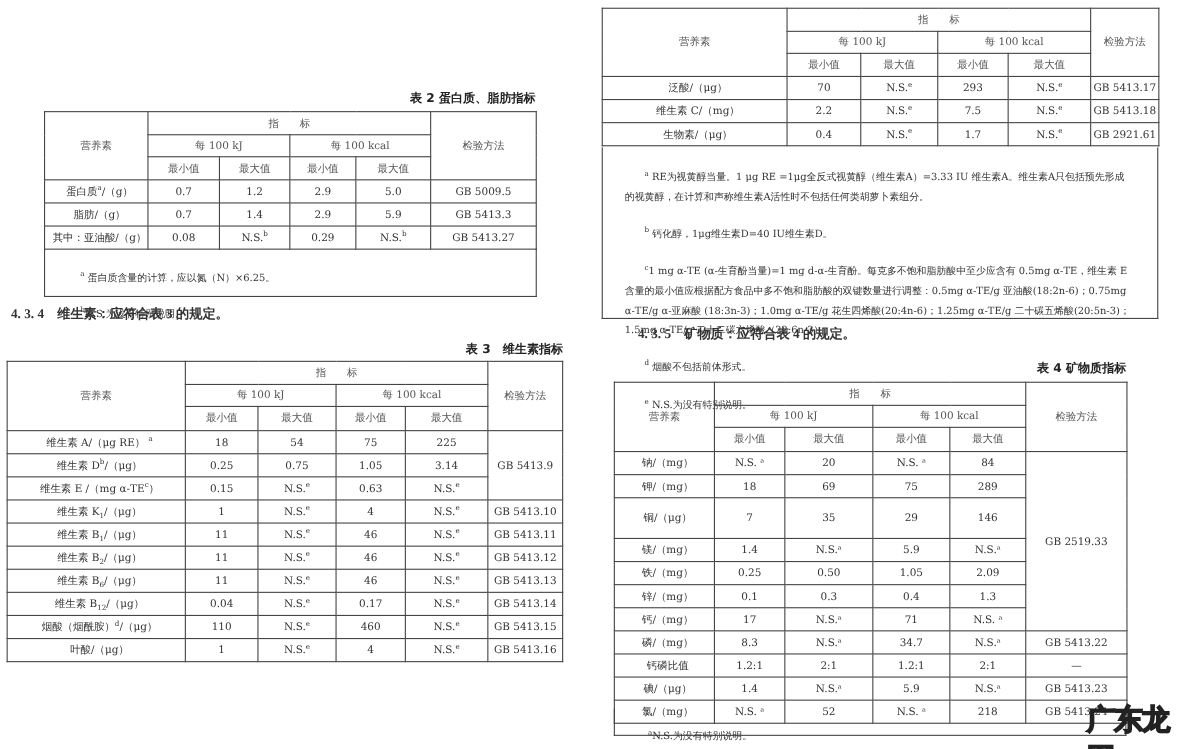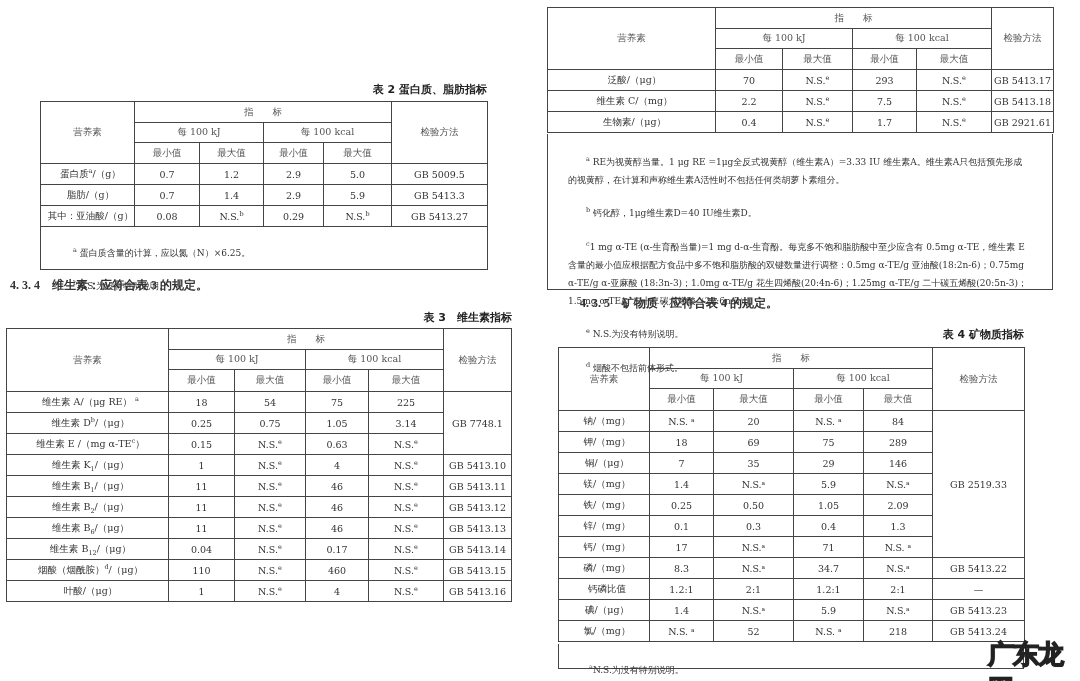--- a/index.html
+++ b/index.html
@@ -116,21 +116,21 @@
     <td class="hdr">最小值</td>
     <td class="hdr">最大值</td>
   </tr>
 
   <tr style="height:21px">
     <td class="name"><span>维生素 A/（μg RE）</span> <sup>a</sup></td>
     <td>18</td>
     <td>54</td>
     <td>75</td>
     <td>225</td>
-    <td rowspan="3">GB 7748.1</td>
+    <td rowspan="3">GB 5413.9</td>
   </tr>
 
   <tr style="height:21px">
     <td class="name"><span>维生素 D</span><sup>b</sup><span>/（μg）</span></td>
     <td>0.25</td>
     <td>0.75</td>
     <td>1.05</td>
     <td>3.14</td>
   </tr>
 
@@ -255,22 +255,22 @@
     <td>1.7</td>
     <td><span>N.S.</span><sup>e</sup></td>
     <td>GB 2921.61</td>
   </tr>
 </tbody>
   </table>
 <div class="notes" style="left:547px; top:134px; width:506px; height:156px; padding:5px 8px 0 6px; white-space:normal;">
   <p class="indent" style="line-height:18px;"><sup>a</sup> <span>RE为视黄醇当量。1 μg RE =1μg全反式视黄醇（维生素A）=3.33 IU 维生素A。维生素A只包括预先形成的视黄醇，在计算和声称维生素A活性时不包括任何类胡萝卜素组分。</span></p>
   <p class="indent" style="line-height:21px;"><sup>b</sup> <span>钙化醇，1μg维生素D=40 IU维生素D。</span></p>
   <p class="indent" style="line-height:18px;"><sup>c</sup><span>1 mg α-TE (α-生育酚当量)=1 mg d-α-生育酚。每克多不饱和脂肪酸中至少应含有 0.5mg α-TE，维生素 E 含量的最小值应根据配方食品中多不饱和脂肪酸的双键数量进行调整：0.5mg α-TE/g 亚油酸(18:2n-6)；0.75mg α-TE/g α-亚麻酸 (18:3n-3)；1.0mg α-TE/g 花生四烯酸(20:4n-6)；1.25mg α-TE/g 二十碳五烯酸(20:5n-3)；1.5mg α-TE/g 二十二碳六烯酸（22:6n-3）。</span></p>
+  <p class="indent" style="line-height:21px;"><sup>d</sup> <span>烟酸不包括前体形式。</span></p>
   <p class="indent" style="line-height:20px;"><sup>e</sup> <span>N.S.为没有特别说明。</span></p>
-  <p class="indent" style="line-height:21px;"><sup>d</sup> <span>烟酸不包括前体形式。</span></p>
 </div>
 
 <div class="abs section" style="left:580px; top:295px;">4. 3. 5　矿物质：应符合表 4 的规定。</div>
 
 <div class="abs tbl-title" style="left:558px; width:466px; top:327px;">表 4  矿物质指标</div>
 <table class="std" style="left:558px; top:347px; width:466px;">
   <colgroup>
       <col style="width:91px">
       <col style="width:64px">
       <col style="width:80px">
@@ -302,21 +302,21 @@
     <td>84</td>
     <td rowspan="7">GB 2519.33</td>
   </tr>
   <tr style="height:21px">
     <td class="name">钾/（mg）</td>
     <td>18</td>
     <td>69</td>
     <td>75</td>
     <td>289</td>
   </tr>
-  <tr style="height:21px">
+  <tr style="height:37px">
     <td class="name">铜/（μg）</td>
     <td>7</td>
     <td>35</td>
     <td>29</td>
     <td>146</td>
   </tr>
   <tr style="height:21px">
     <td class="name">镁/（mg）</td>
     <td>1.4</td>
     <td>N.S.ᵃ</td>

